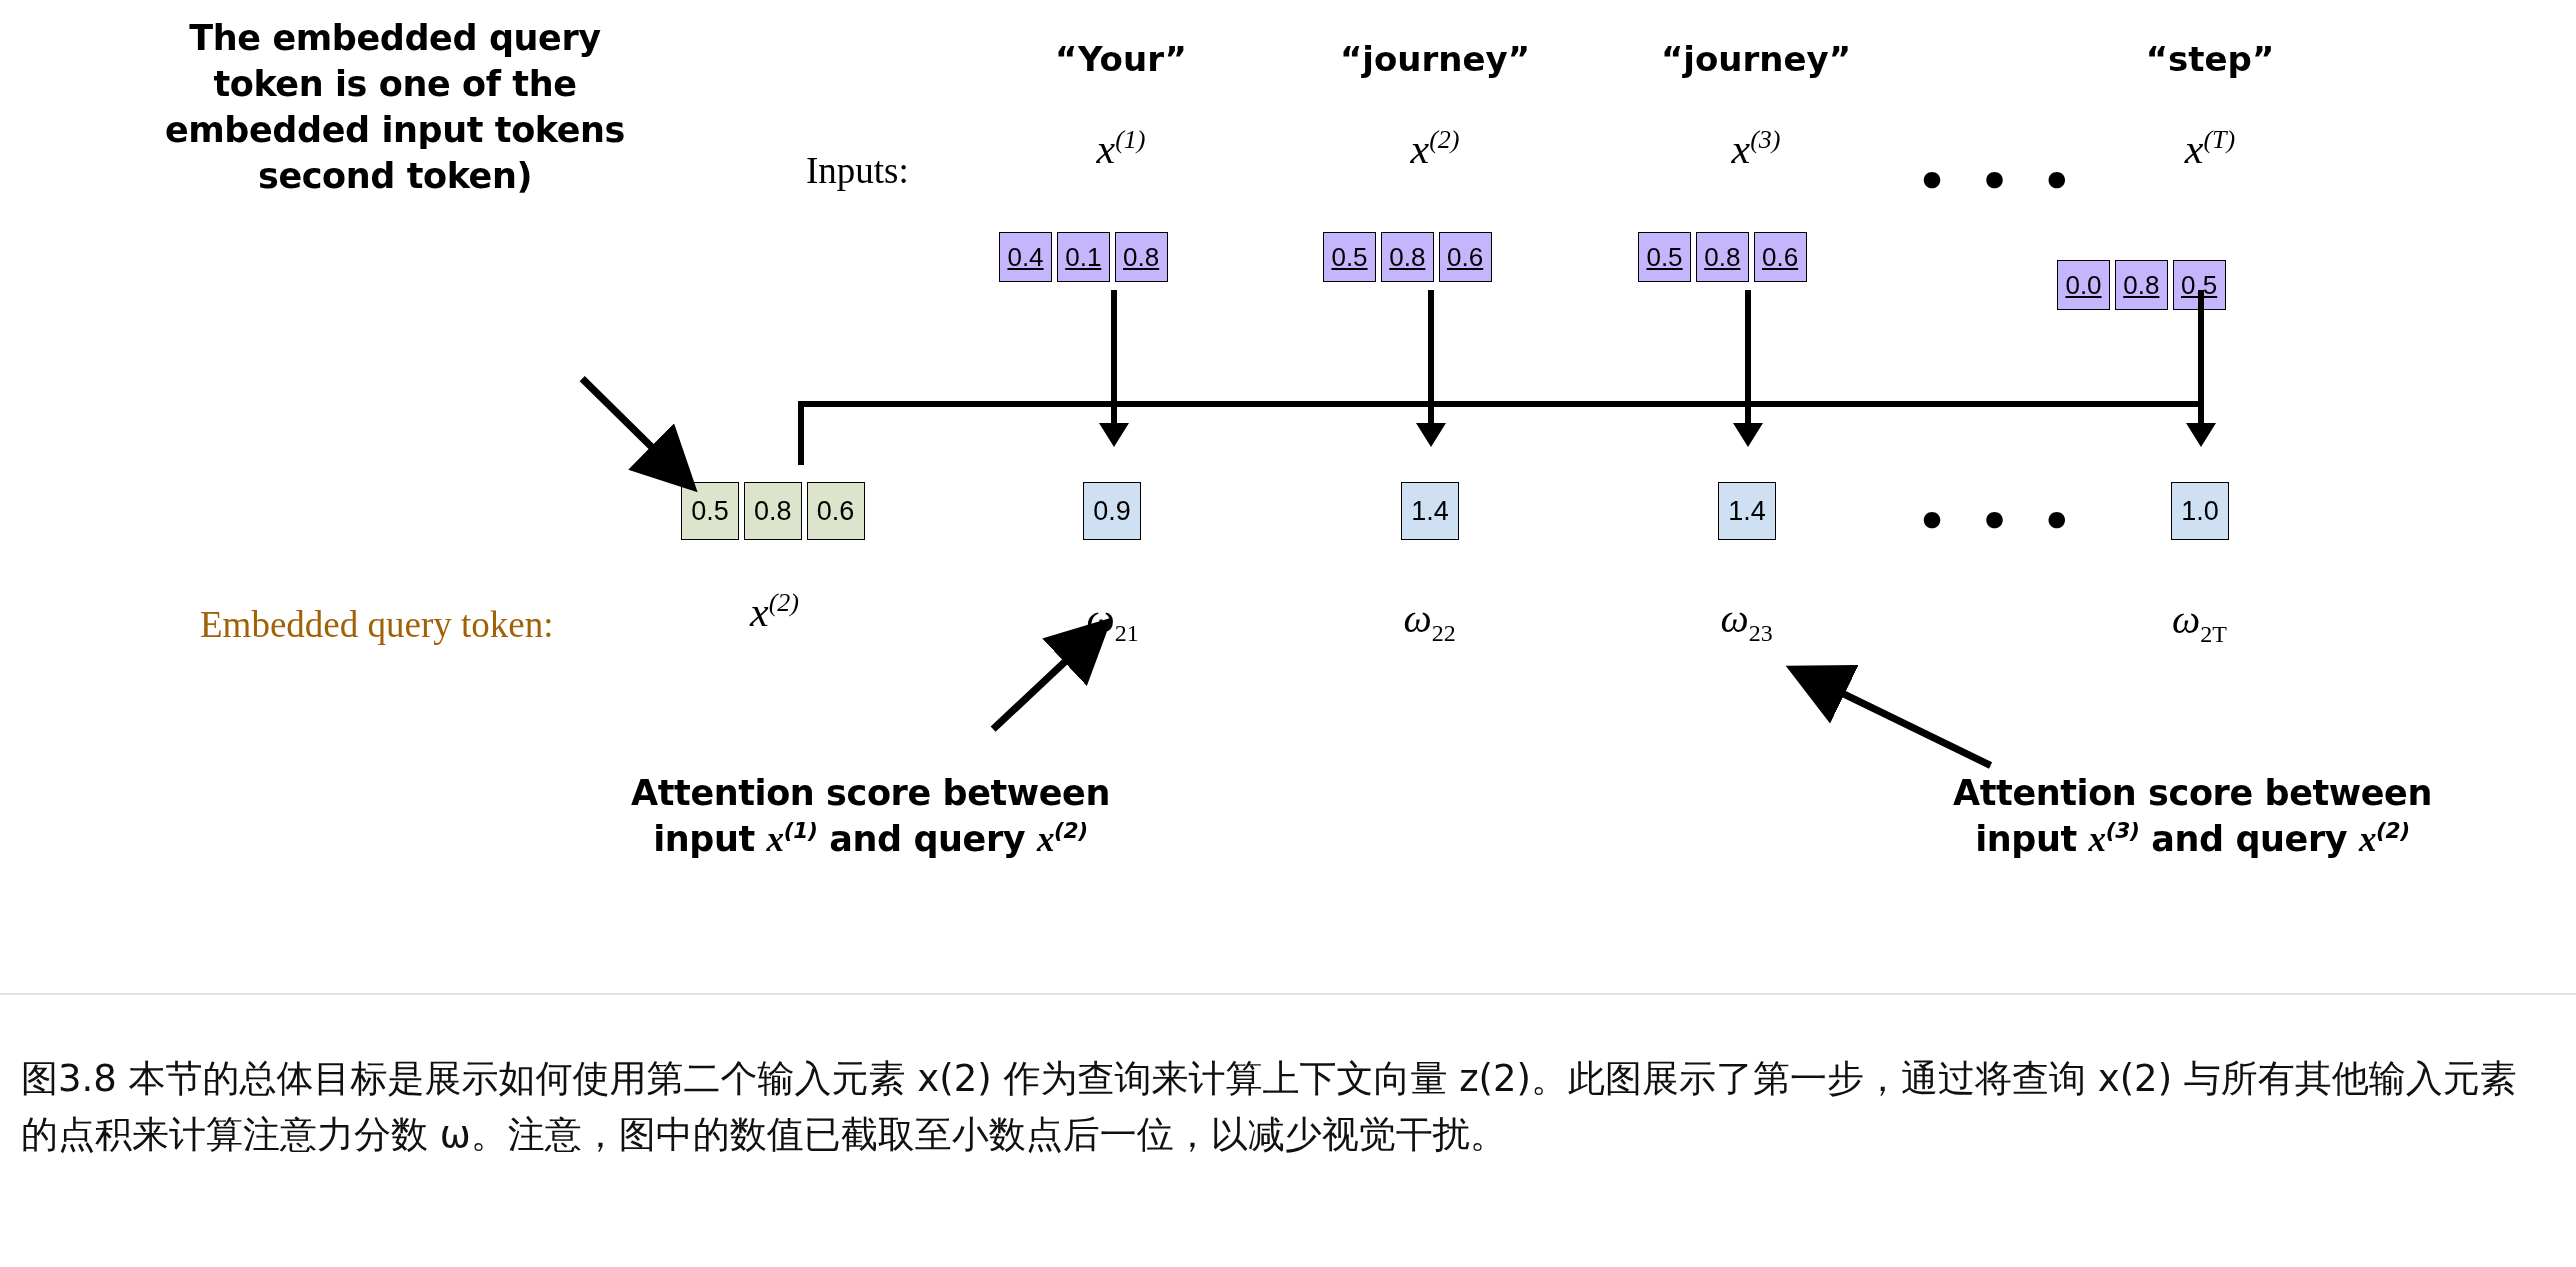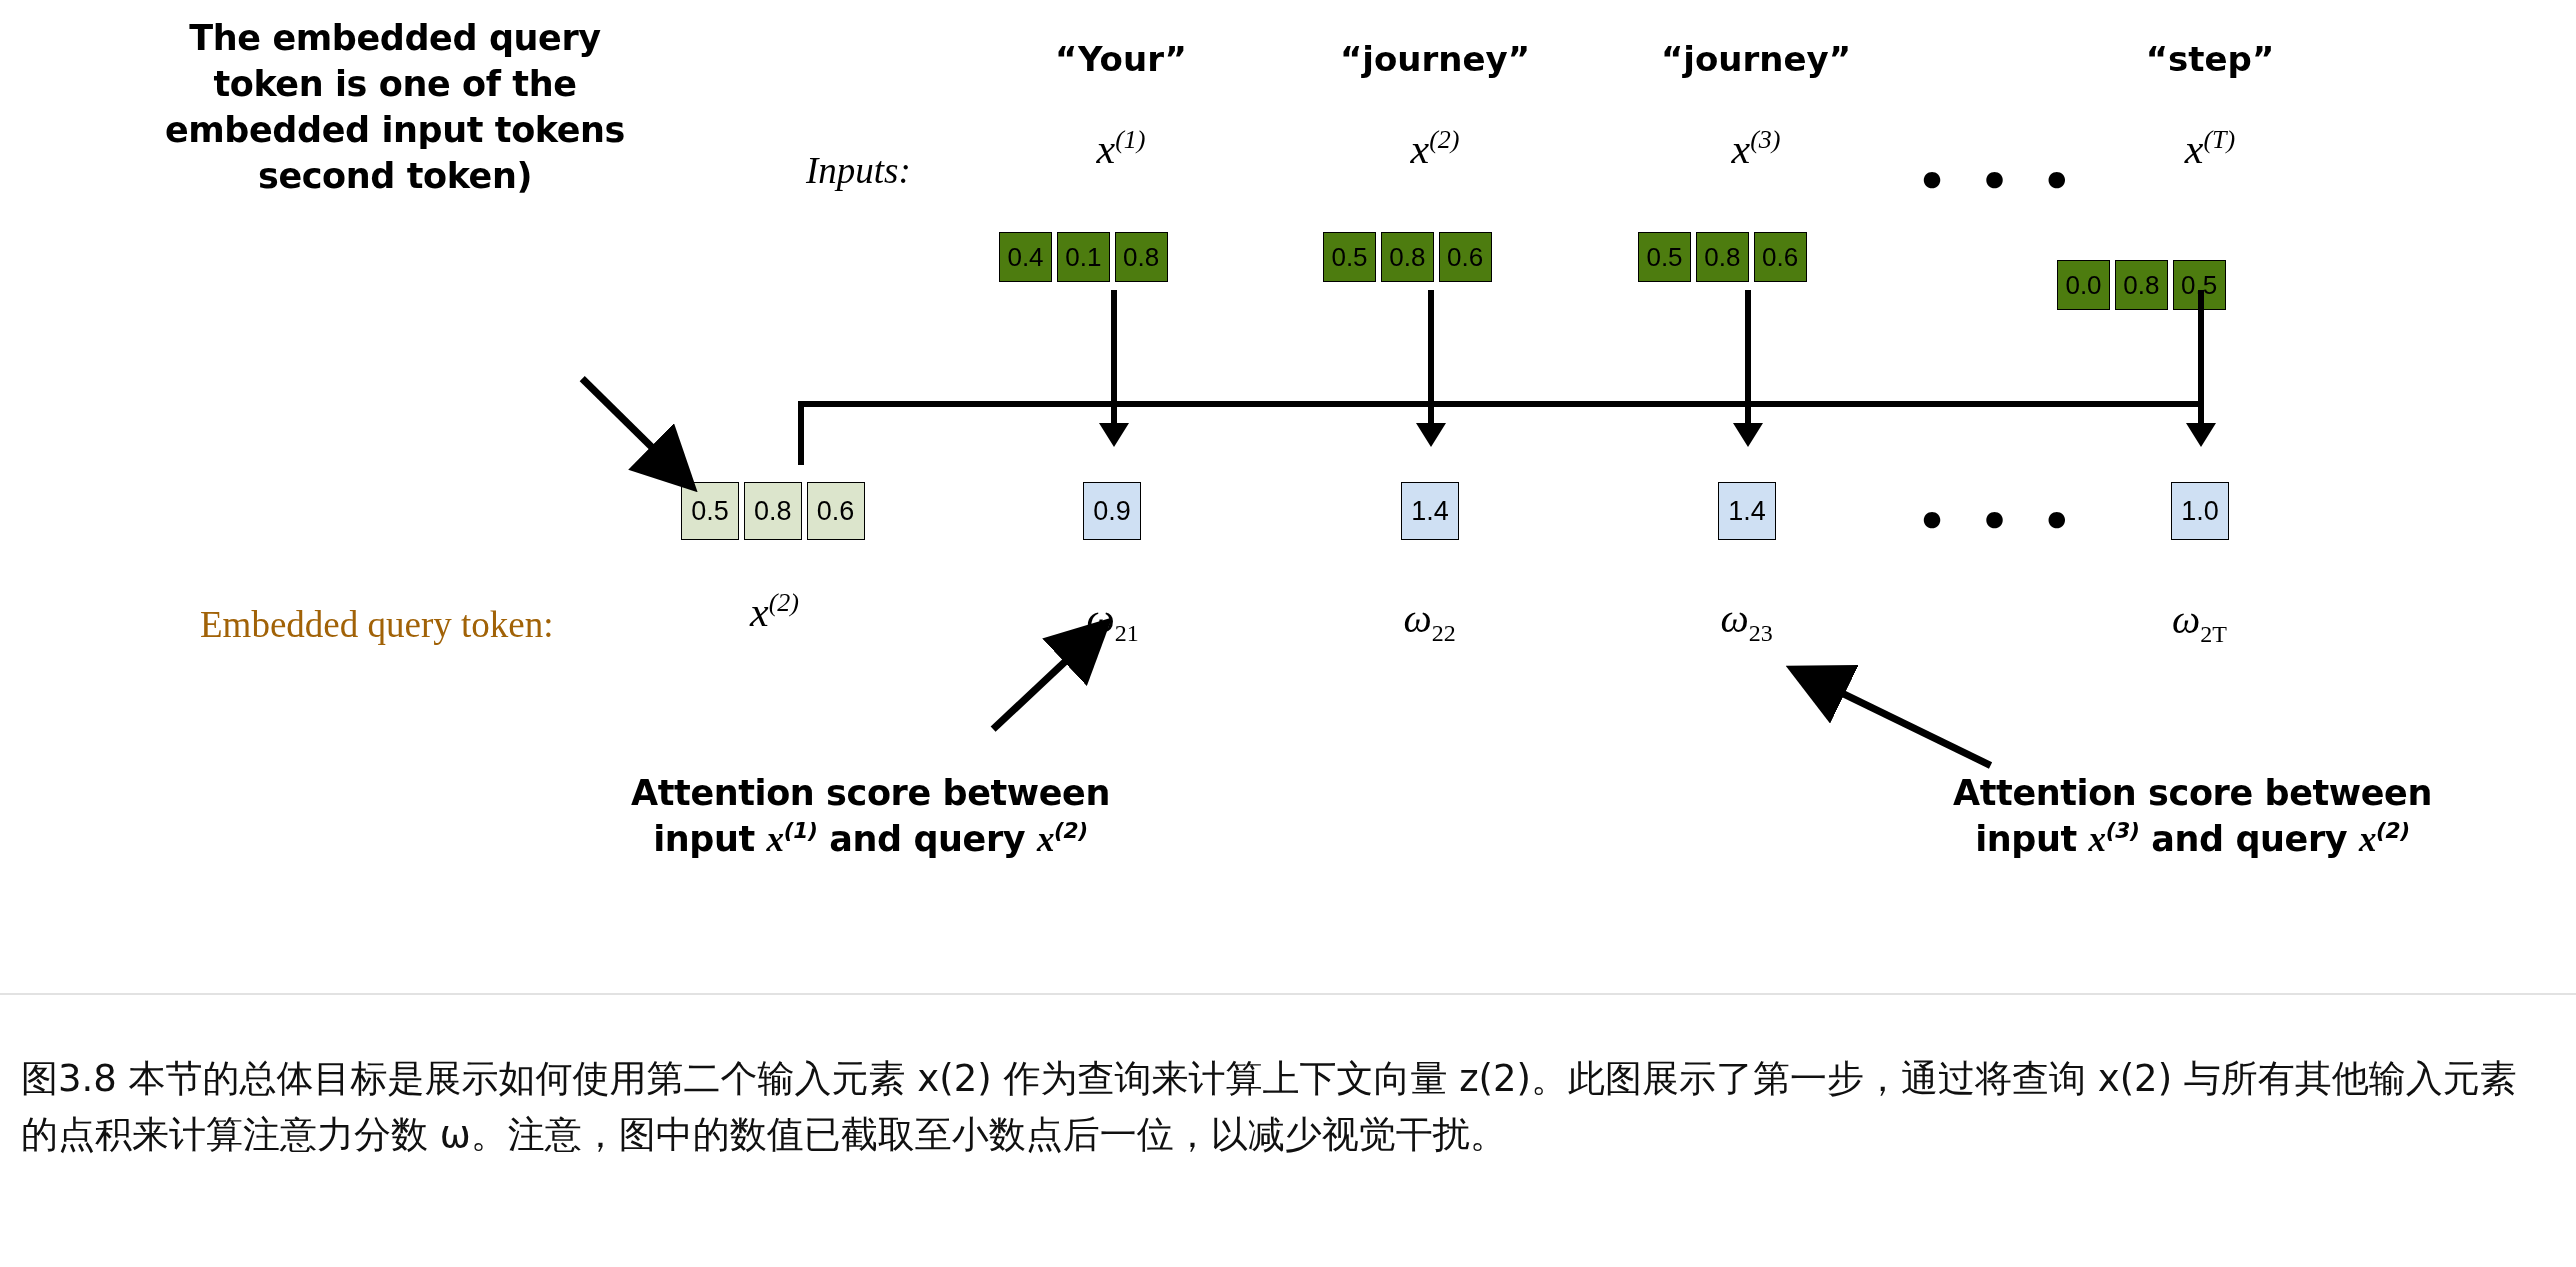--- a/index.html
+++ b/index.html
@@ -80,21 +80,21 @@
     height: 50px;
     border: 1.6px solid #000;
     display: flex;
     align-items: center;
     justify-content: center;
     font-family: "Liberation Sans", sans-serif;
     font-size: 26px;
     color: #000;
     box-sizing: border-box;
   }
-  .cell.gray  { background: #4d7c0f; }
+  .cell.gray  { background: #c4b5fd; text-decoration: underline; }
   .cell.green { background: #dce5cc; }
   .single {
     position: absolute;
     width: 58px;
     height: 58px;
     border: 1.6px solid #000;
     background: #cfe0f3;
     display: flex;
     align-items: center;
     justify-content: center;
@@ -179,21 +179,21 @@
 
 <div class="figure">
 
   <div class="bold-note" style="position:absolute; left:105px; top:14.5px; width:580px; font-size:35px;">
     <div>The embedded query</div>
     <div>token is one of the</div>
     <div>embedded input tokens</div>
     <div>second token)</div>
   </div>
 
-  <div class="inputs-label" style="left:806px; top:149px;font-style:italic;">Inputs:</div>
+  <div class="inputs-label" style="left:806px; top:149px;">Inputs:</div>
 
   <div class="token-word" style="left:1008px; top:39px; width:226px;">“Your”</div>
   <div class="token-word" style="left:1322px; top:39px; width:226px;">“journey”</div>
   <div class="token-word" style="left:1643px; top:39px; width:226px;">“journey”</div>
   <div class="token-word" style="left:2097px; top:39px; width:226px;">“step”</div>
 
   <div class="token-var" style="left:1008px; top:125px; width:226px;">
     <span class="math-italic">x</span><span class="sup">(1)</span>
   </div>
   <div class="token-var" style="left:1322px; top:125px; width:226px;">

